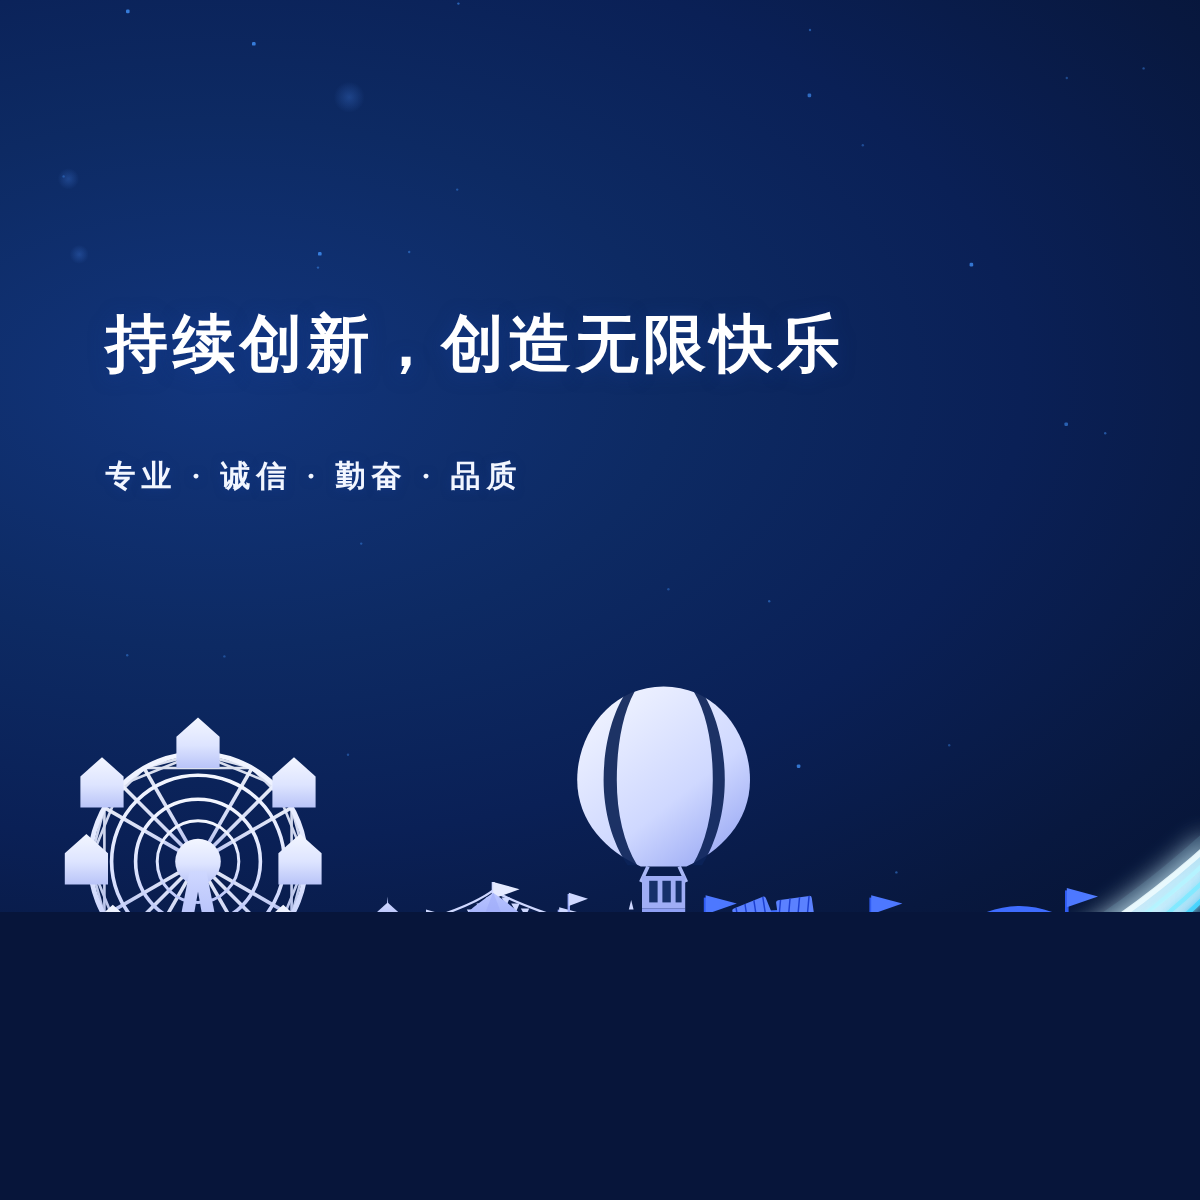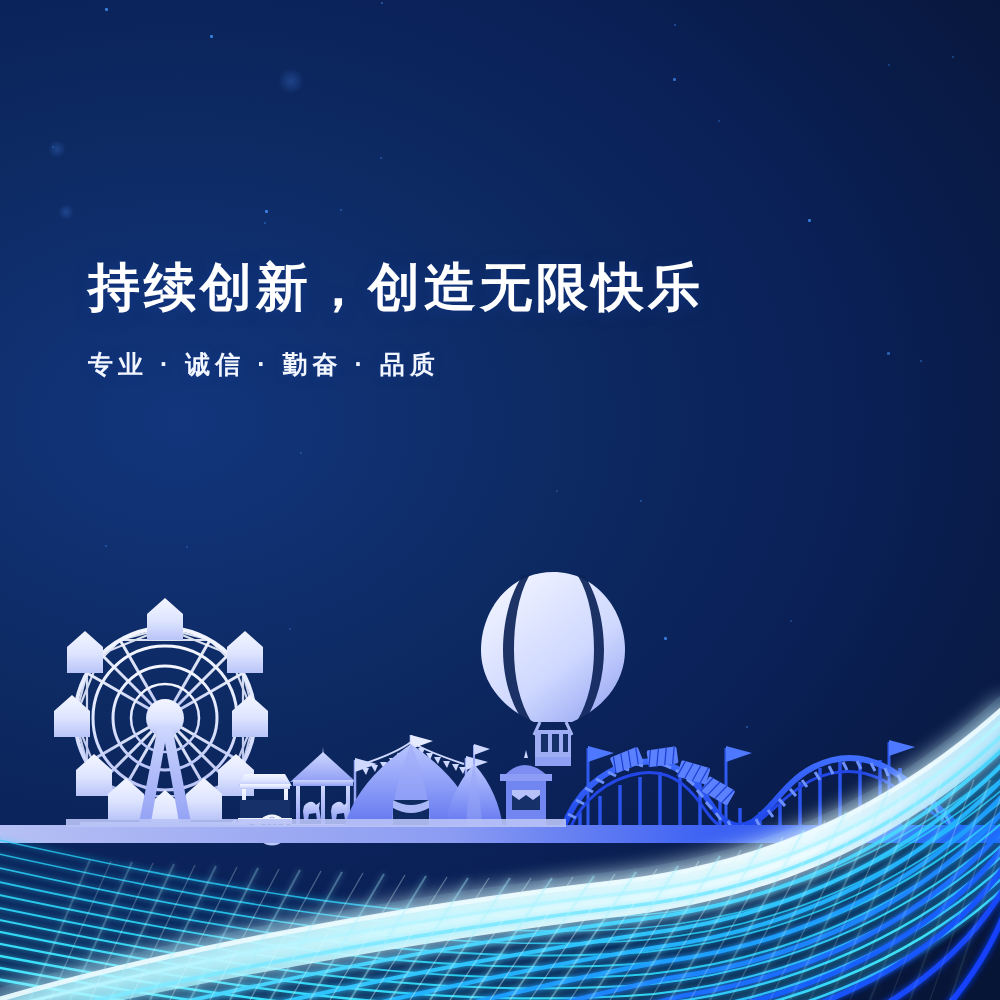--- a/index.html
+++ b/index.html
@@ -1,42 +1,43 @@
 <!DOCTYPE html>
 <html><head>
 <meta charset="utf-8">
 <style>
   html,body{margin:0;padding:0;background:#07153a;}
   body{font-family:"Liberation Sans","DejaVu Sans",sans-serif;}
 
   #poster{
     position:relative;
-    width:1000px;height:1000px;
+    width:1000px;height:760px;
     overflow:hidden;
     background:
       radial-gradient(120% 90% at 18% 42%, #12357c 0%, #0d2a63 32%, #0a2056 56%, #08183f 80%, #061230 100%);
   }
 
   
   .stars{position:absolute;inset:0;pointer-events:none;}
   .star{position:absolute;background:#3e8cf0;border-radius:1px;opacity:.85;}
   .glowdot{position:absolute;border-radius:50%;
     background:radial-gradient(circle,rgba(70,130,230,.30) 0%,rgba(70,130,230,0) 70%);}
 
   
   .copy{position:absolute;left:88px;top:258px;z-index:40;}
   .headline{
     color:#ffffff;font-size:52px;font-weight:bold;
     letter-spacing:4px;line-height:1.12;white-space:nowrap;
     text-shadow:0 2px 14px rgba(20,60,150,.55);
   }
   .subline{
-    margin-top:32px;color:#f2f6ff;font-size:25px;font-weight:bold;
+    margin-top:64px;color:#f2f6ff;font-size:25px;font-weight:bold;
     letter-spacing:5px;white-space:nowrap;
     text-shadow:0 1px 8px rgba(20,60,150,.5);
+    font-family:Liberation Serif, serif;
   }
 
   
   .scene{position:absolute;left:0;top:0;width:1000px;height:1000px;z-index:20;}
   .wave{position:absolute;left:0;top:0;width:1000px;height:1000px;z-index:30;}
 </style>
 </head>
 <body>
 
 <div id="poster">

